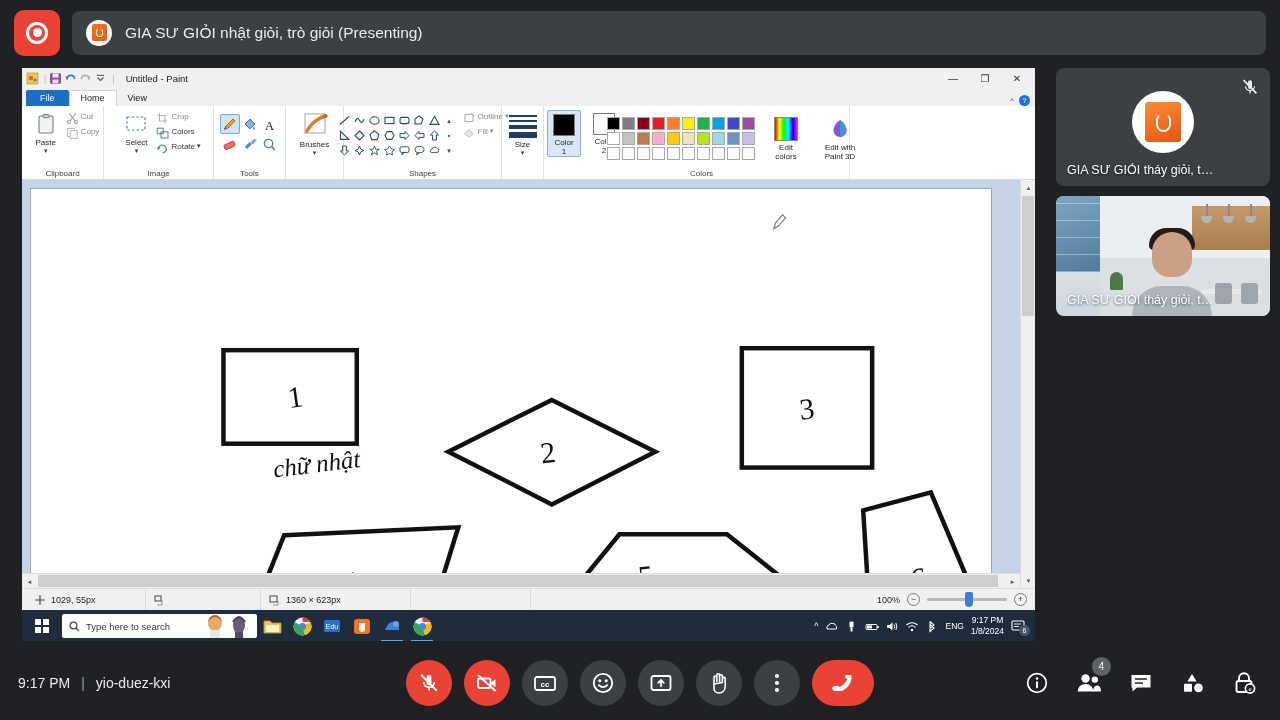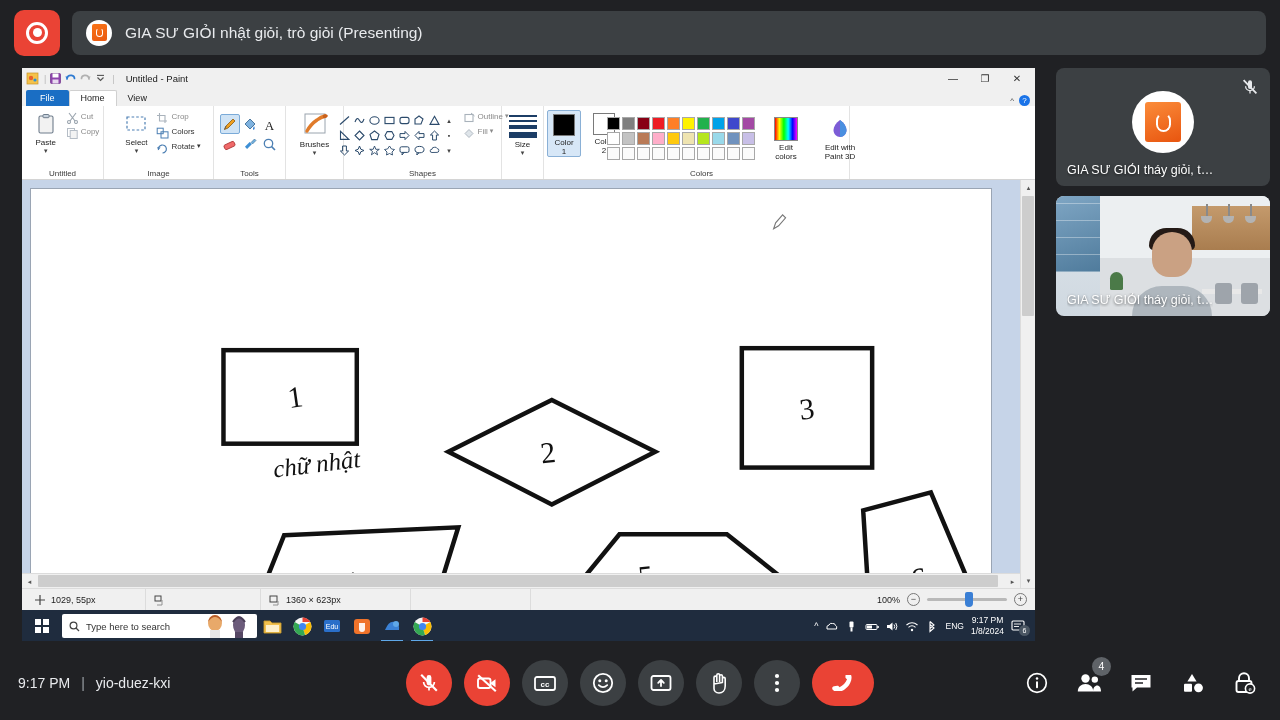--- a/index.html
+++ b/index.html
@@ -349,21 +349,21 @@
             <span class="sico">
               <svg width="13" height="12" viewBox="0 0 13 12">
                   <rect x="1.5" y="1.5" width="7" height="8" fill="#fff" stroke="#b5bdc6" stroke-width="1"></rect>
                   <rect x="4.2" y="3.5" width="7" height="8" fill="#f3f3f3" stroke="#b5bdc6" stroke-width="1"></rect>
                 </svg>
             </span>
             <span>Copy</span>
           </div>
         </div>
       </div>
-      <div class="glabel">Untitled</div>
+      <div class="glabel">Clipboard</div>
     </div>
 
     <div class="rgroup" style="width:110px;">
       <div class="gbody">
         <div class="bigbtn">
           <span class="bico">
             <svg width="24" height="24" viewBox="0 0 24 24">
                 <rect x="3" y="5" width="18" height="13" fill="none" stroke="#4c7fb3" stroke-width="1.2" stroke-dasharray="2.6 2"></rect>
               </svg>
           </span>

